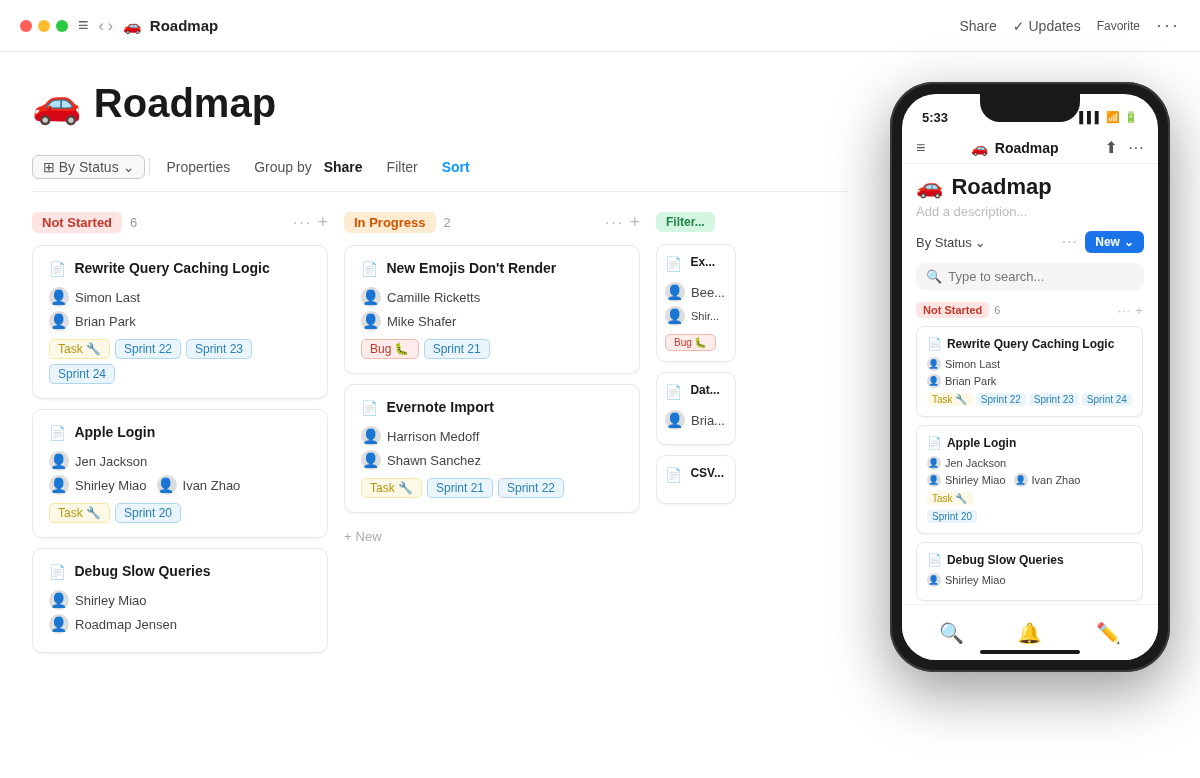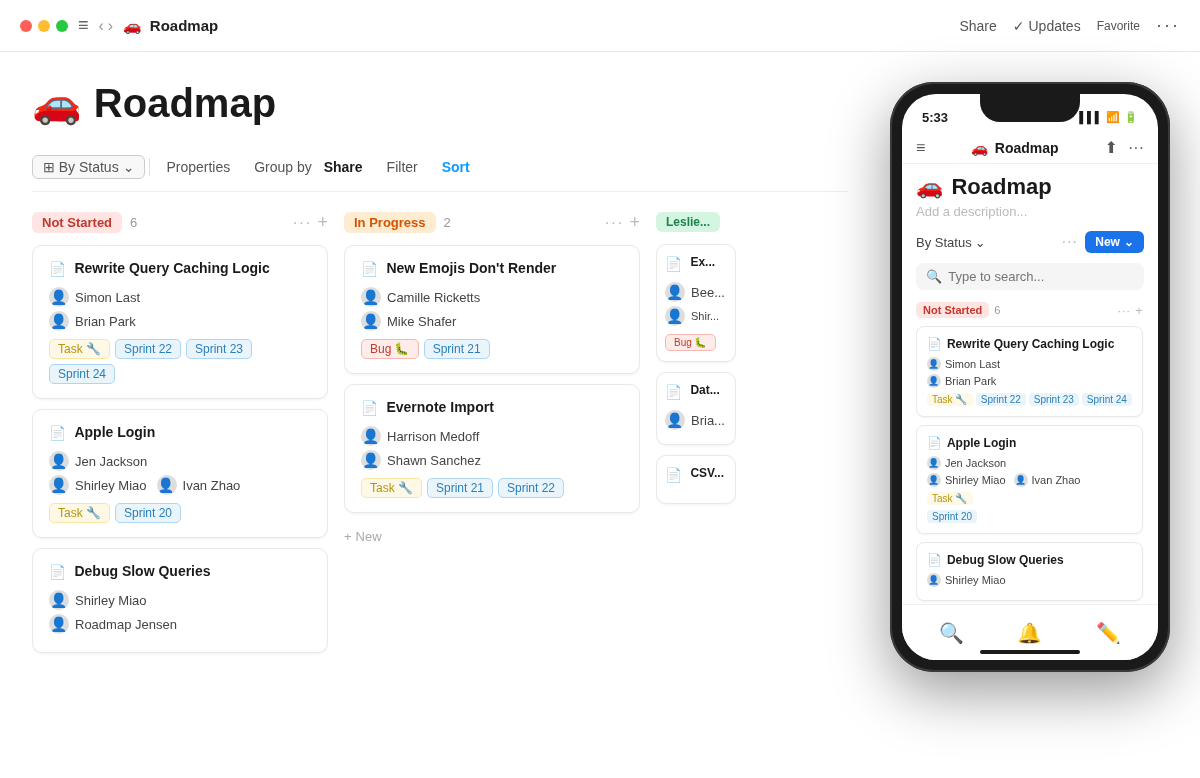--- a/index.html
+++ b/index.html
@@ -651,21 +651,21 @@
         </div>
 
         <div class="new-link">
           <span>+</span>
           <span>New</span>
         </div>
       </div>
 
       <div class="board-col board-col-partial">
         <div class="col-header">
-          <span class="status-badge status-complete" style="font-size:12px;white-space:nowrap">Leslie...</span>
+          <span class="status-badge status-complete" style="font-size:12px;white-space:nowrap">Filter...</span>
         </div>
         <div class="card" style="padding:10px 8px">
           <div class="card-title" style="font-size:12px">
             <span class="doc-icon">📄</span>
             <span>Ex...</span>
           </div>
           <div class="card-person">
             <div class="avatar">
                 <span class="avatar-placeholder">👤</span>
               </div>

